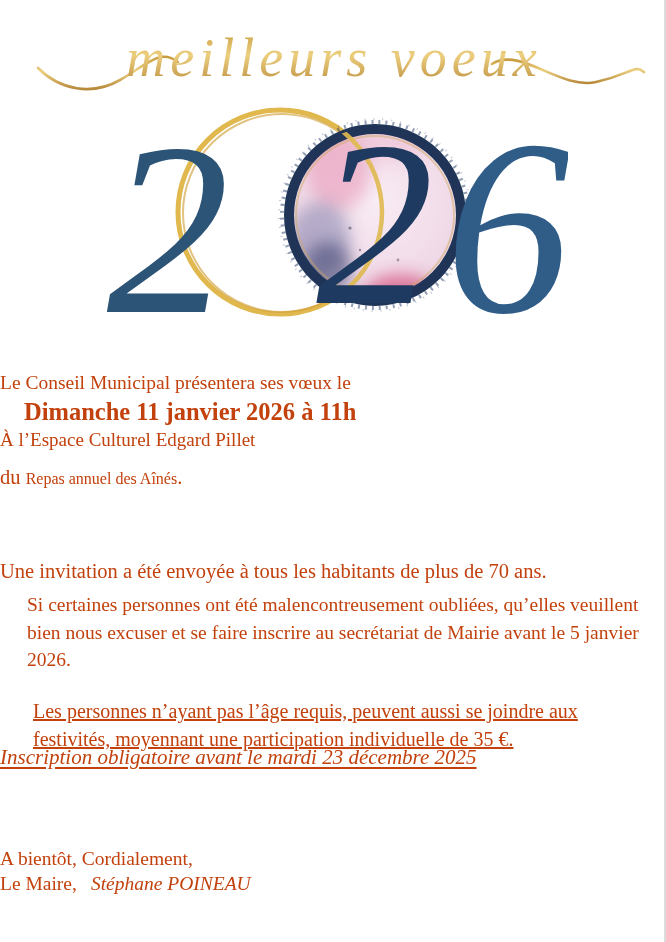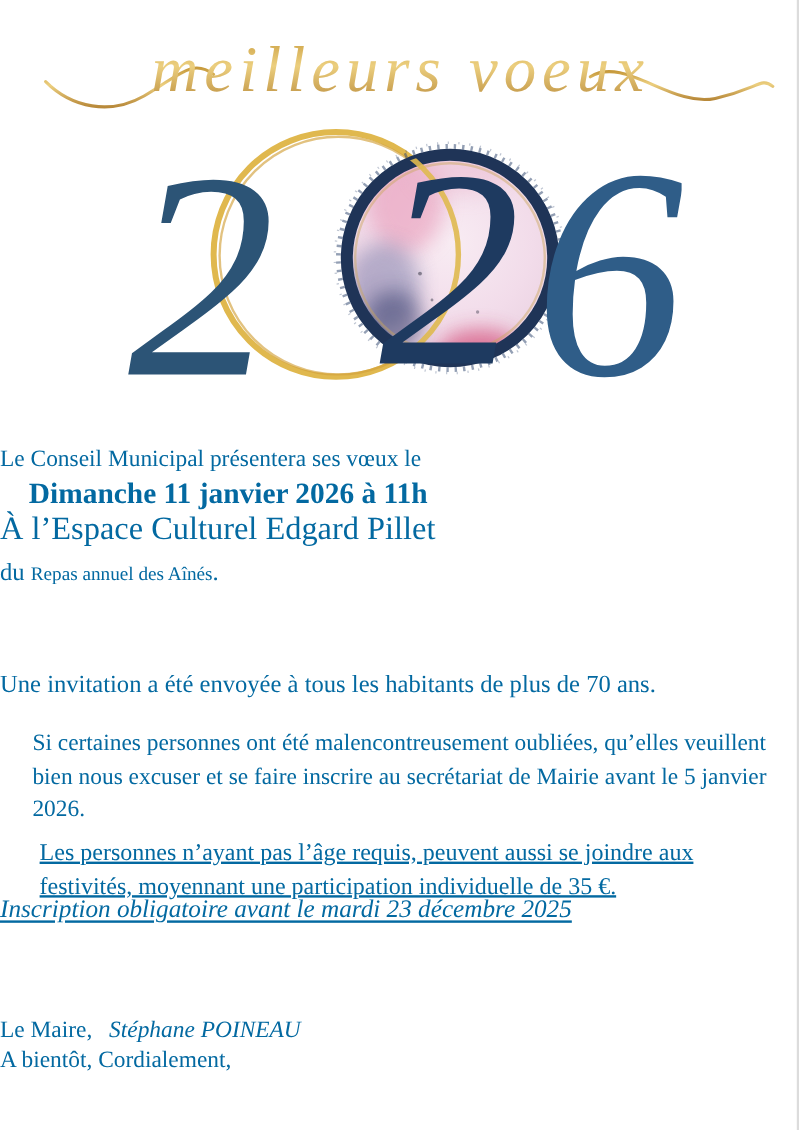--- a/index.html
+++ b/index.html
@@ -2,42 +2,42 @@
 <html lang="fr"><head>
 <meta charset="utf-8">
 <style>
   html,body{margin:0;padding:0;background:#ffffff;}
   .page{
     position:relative;
     width:666px;height:942px;
     background:#ffffff;
     overflow:hidden;
     font-family:"Liberation Serif","DejaVu Serif",serif;
-    color:#0369a1;
+    color:#c2410c;
   }
   .right-edge{
     position:absolute;top:0;right:0;width:2px;height:100%;
     background:#dcdcdc;
   }
   .header-script{position:absolute;top:6px;left:0;width:666px;height:100px;}
   .year-art{position:absolute;top:100px;left:98px;width:470px;height:230px;}
   .year-digit{
     font-family:"Liberation Serif","DejaVu Serif",serif;
     font-style:italic;
   }
   .txt{position:absolute;left:0;width:100%;text-align:left;}
   .b1{top:370px;}
   .b1 .l1{font-size:19.5px;line-height:26px;}
   .b1 .l2{font-size:24.5px;line-height:31px;font-weight:bold;padding-left:24px;}
-  .b1 .l3{font-size:27px;line-height:26px;}
+  .b1 .l3{font-size:19px;line-height:26px;}
   .b2{top:464px;font-size:20.5px;line-height:27px;}
   .b2 .meal-bold{font-weight:normal;font-size:16px;}
   .b3{top:558px;font-size:20.5px;line-height:26px;}
   .b4{top:591px;font-size:19.5px;line-height:27.5px;}
-  .b4 .inner{max-width:612px;margin:15px auto;}
+  .b4 .inner{max-width:612px;margin:0 auto;}
   .b5{top:697px;font-size:20px;line-height:28px;}
   .b5 .inner{max-width:600px;margin:0 auto;text-decoration:underline;}
   .b6{top:744px;font-size:21px;line-height:27px;}
   .b6 .deadline{font-style:italic;text-decoration:underline;text-underline-offset:3px;}
   .b7{top:846px;font-size:19.5px;line-height:25px;}
   .b7 .name{font-style:italic;margin-left:14px;}
 </style>
 </head>
 <body>
 
@@ -128,18 +128,18 @@
 
   <div class="txt b5">
     <div class="inner">Les personnes n’ayant pas l’âge requis, peuvent aussi se joindre aux festivités, moyennant une participation individuelle de 35 €.</div>
   </div>
 
   <div class="txt b6">
     <span class="deadline">Inscription obligatoire avant le mardi 23 décembre 2025</span>
   </div>
 
   <div class="txt b7">
+    <div>A bientôt, Cordialement,</div>
     <div><span>Le Maire,</span><span class="name">Stéphane POINEAU</span></div>
-    <div>A bientôt, Cordialement,</div>
   </div>
 
   <div class="right-edge"></div>
 </div>
 
 </body></html>

